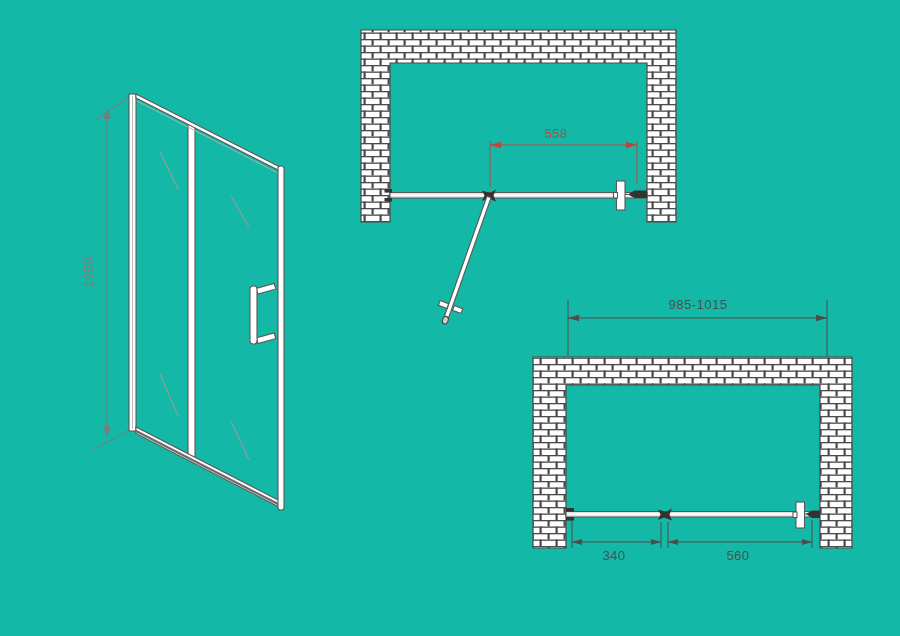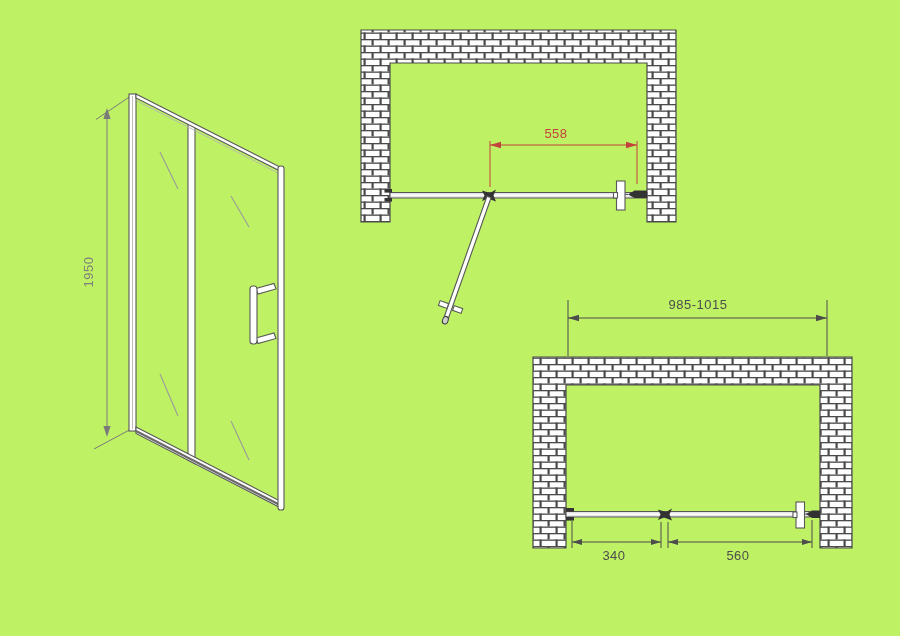--- a/index.html
+++ b/index.html
@@ -1,16 +1,16 @@
 <!DOCTYPE html>
 <html><head>
 <meta charset="utf-8">
 <style>
   html,body{margin:0;padding:0;background:#fff;}
-  .canvas{position:relative;width:900px;height:636px;background:#bef264;overflow:hidden;
+  .canvas{position:relative;width:900px;height:636px;background:#14b8a6;overflow:hidden;
           font-family:"Liberation Sans",sans-serif;}
   svg{display:block}
   text{font-family:"Liberation Sans",sans-serif;font-size:13px;letter-spacing:.5px}
   .ln{stroke:#585858;stroke-width:1.1;fill:none}
   .lt{stroke:#b5b5b5;stroke-width:.9;fill:none}
   .wh{fill:#ffffff;stroke:#585858;stroke-width:1.1}
   .glass{fill:#e4e4e4;stroke:#565656;stroke-width:1}
   .dk{fill:#333333;stroke:none}
   .refl{stroke:#9a9a9a;stroke-width:1.1;fill:none}
   .dimg{stroke:#7a7a7a;stroke-width:1;fill:none}

